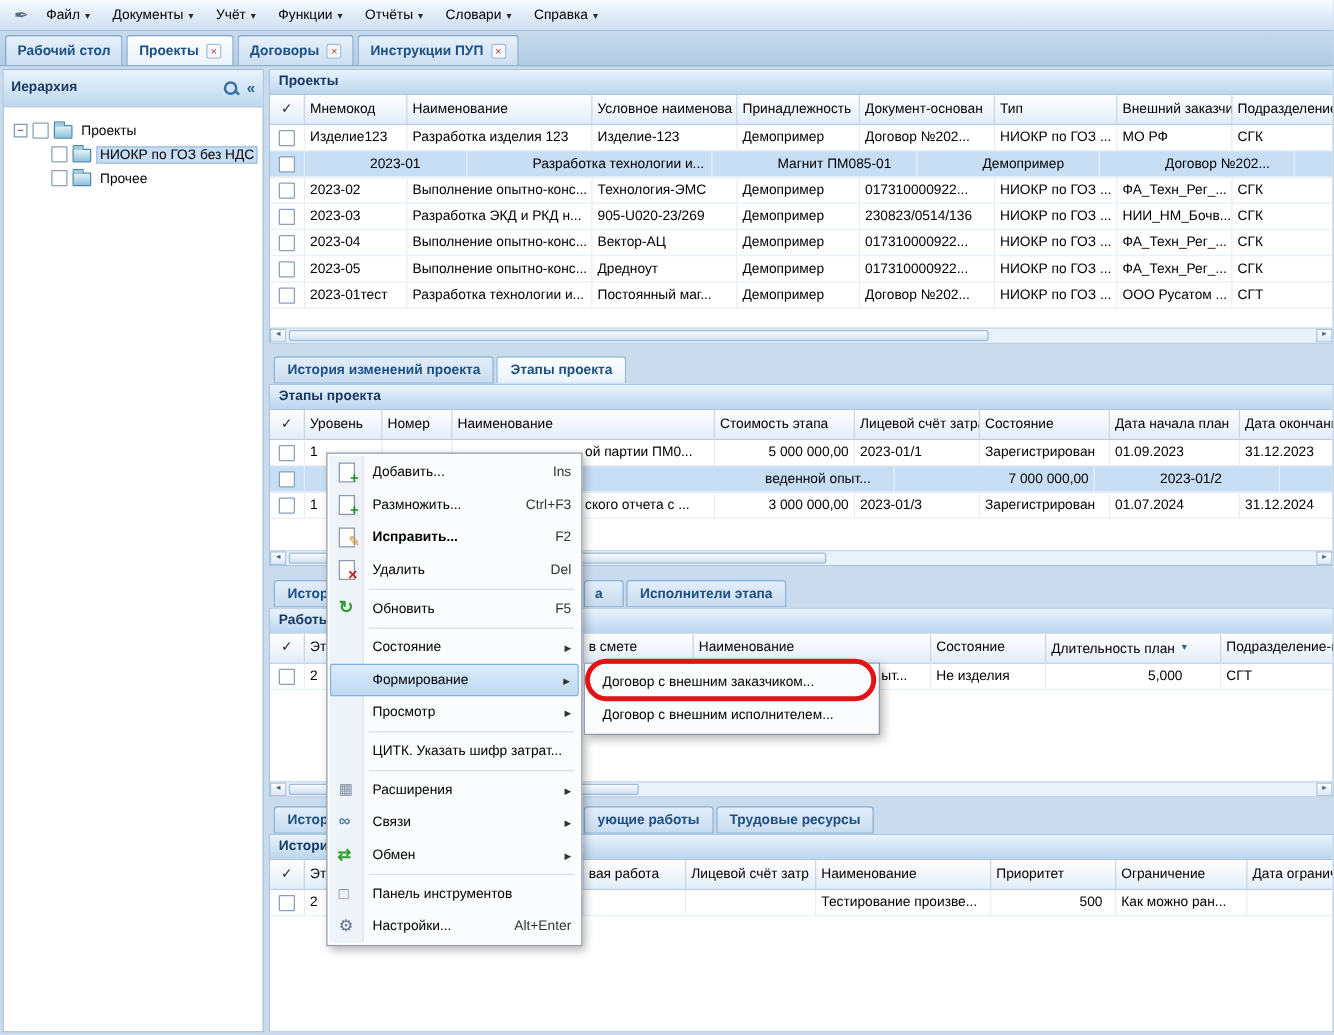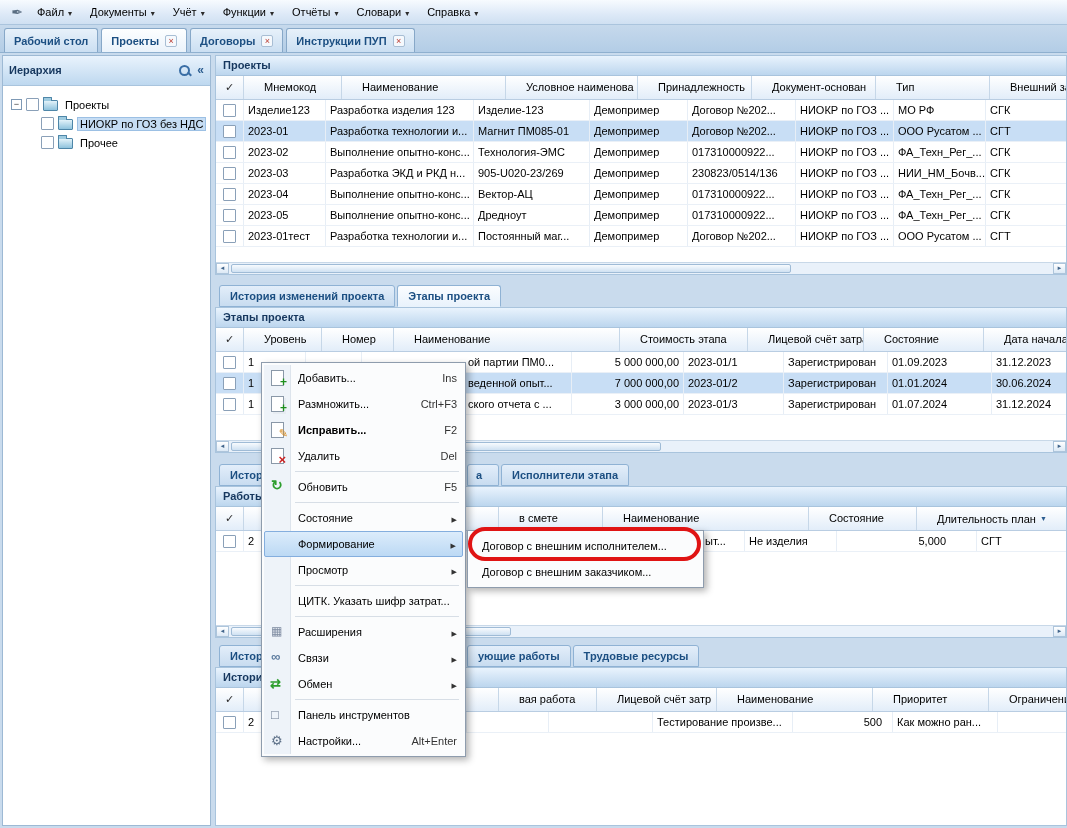--- a/index.html
+++ b/index.html
@@ -73,28 +73,28 @@
     background:#9ecbe0; border:1px solid #4e86a8; border-bottom:none; border-radius:1px 1px 0 0; }
   .tnode .tlabel { padding:1px 3px; }
   .tnode.selected .tlabel { background:#c6ddf4; border:1px solid #9cc0e4; padding:0 2px; }
 
   
   .band { position:absolute; left:215px; width:852px; background:#fff; border:1px solid #a9c4dd; overflow:hidden; }
   .sec-head {
     height:20px; background:linear-gradient(#e9f3fd,#bcd6ee); border-bottom:1px solid #a9c4dd;
     color:#16375e; font-weight:bold; padding:0 7px; line-height:19px; white-space:nowrap;
   }
-  .gh { display:flex; height:24px; background:linear-gradient(#ffffff,#e2edf9); border-bottom:1px solid #b9cde2;gap:16px; }
+  .gh { display:flex; height:24px; background:linear-gradient(#ffffff,#e2edf9); border-bottom:1px solid #b9cde2; }
   .gh .cell {
     border-right:1px solid #c6d7e8; padding:0 4px; line-height:23px;
     overflow:hidden; white-space:nowrap; flex:none;
   }
   .gr { display:flex; height:21px; border-bottom:1px solid #eaf0f7; }
   .gr .cell { border-right:1px solid #e7eef6; padding:0 4px; line-height:20px; overflow:hidden; white-space:nowrap; flex:none; }
-  .gr.selected { background:#c8def5; }
+  .gr.selected { background:#c8def5;gap:48px; }
   .checkcell { display:flex; align-items:center; justify-content:center; }
   .gh .checkcell::before { content:"✓"; color:#2b2b2b; font-size:11px; }
   .cell.num { text-align:right; }
   .sort-icon::before { content:"▼"; font-size:7px; color:#2c5d8f; margin-left:4px; vertical-align:2px; }
 
   
   .g-pa .c0{width:28px}.g-pa .c1{width:82px}.g-pa .c2{width:148px}.g-pa .c3{width:116px}.g-pa .c4{width:98px}
   .g-pa .c5{width:108px}.g-pa .c6{width:98px}.g-pa .c7{width:92px}.g-pa .c8{width:96px}
   .g-sb .c0{width:28px}.g-sb .c1{width:62px}.g-sb .c2{width:56px}.g-sb .c3{width:210px}.g-sb .c4{width:112px}
   .g-sb .c5{width:100px}.g-sb .c6{width:104px}.g-sb .c7{width:104px}.g-sb .c8{width:96px}
@@ -540,22 +540,22 @@
     </div>
     <div class="mi">
       <span class="ic set"></span>
       <span class="lbl">Настройки...</span>
       <span class="sc">Alt+Enter</span>
     </div>
   </div>
 
   <div class="submenu">
     <div class="smi">
+      <span>Договор с внешним заказчиком...</span>
+    </div>
+    <div class="smi">
       <span>Договор с внешним исполнителем...</span>
     </div>
-    <div class="smi">
-      <span>Договор с внешним заказчиком...</span>
-    </div>
   </div>
 
   <div class="red-ring"></div>
 
 </div>
 
 </body></html>

